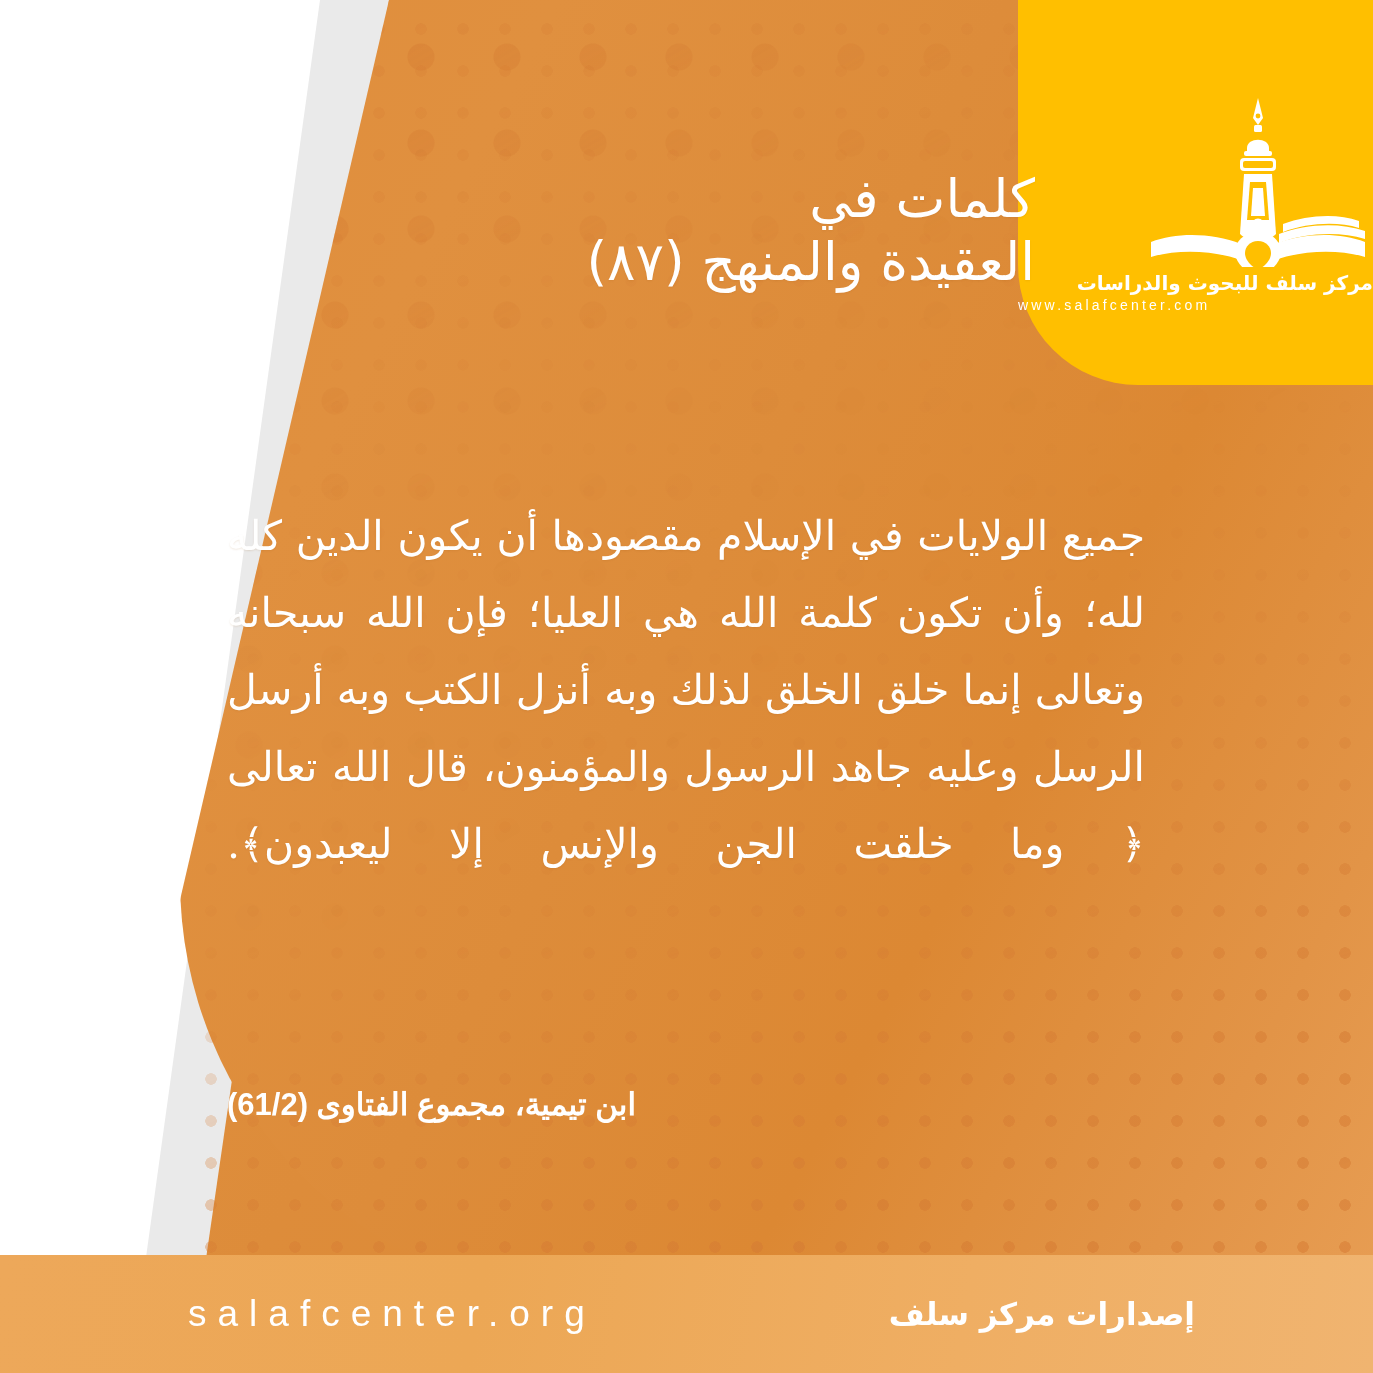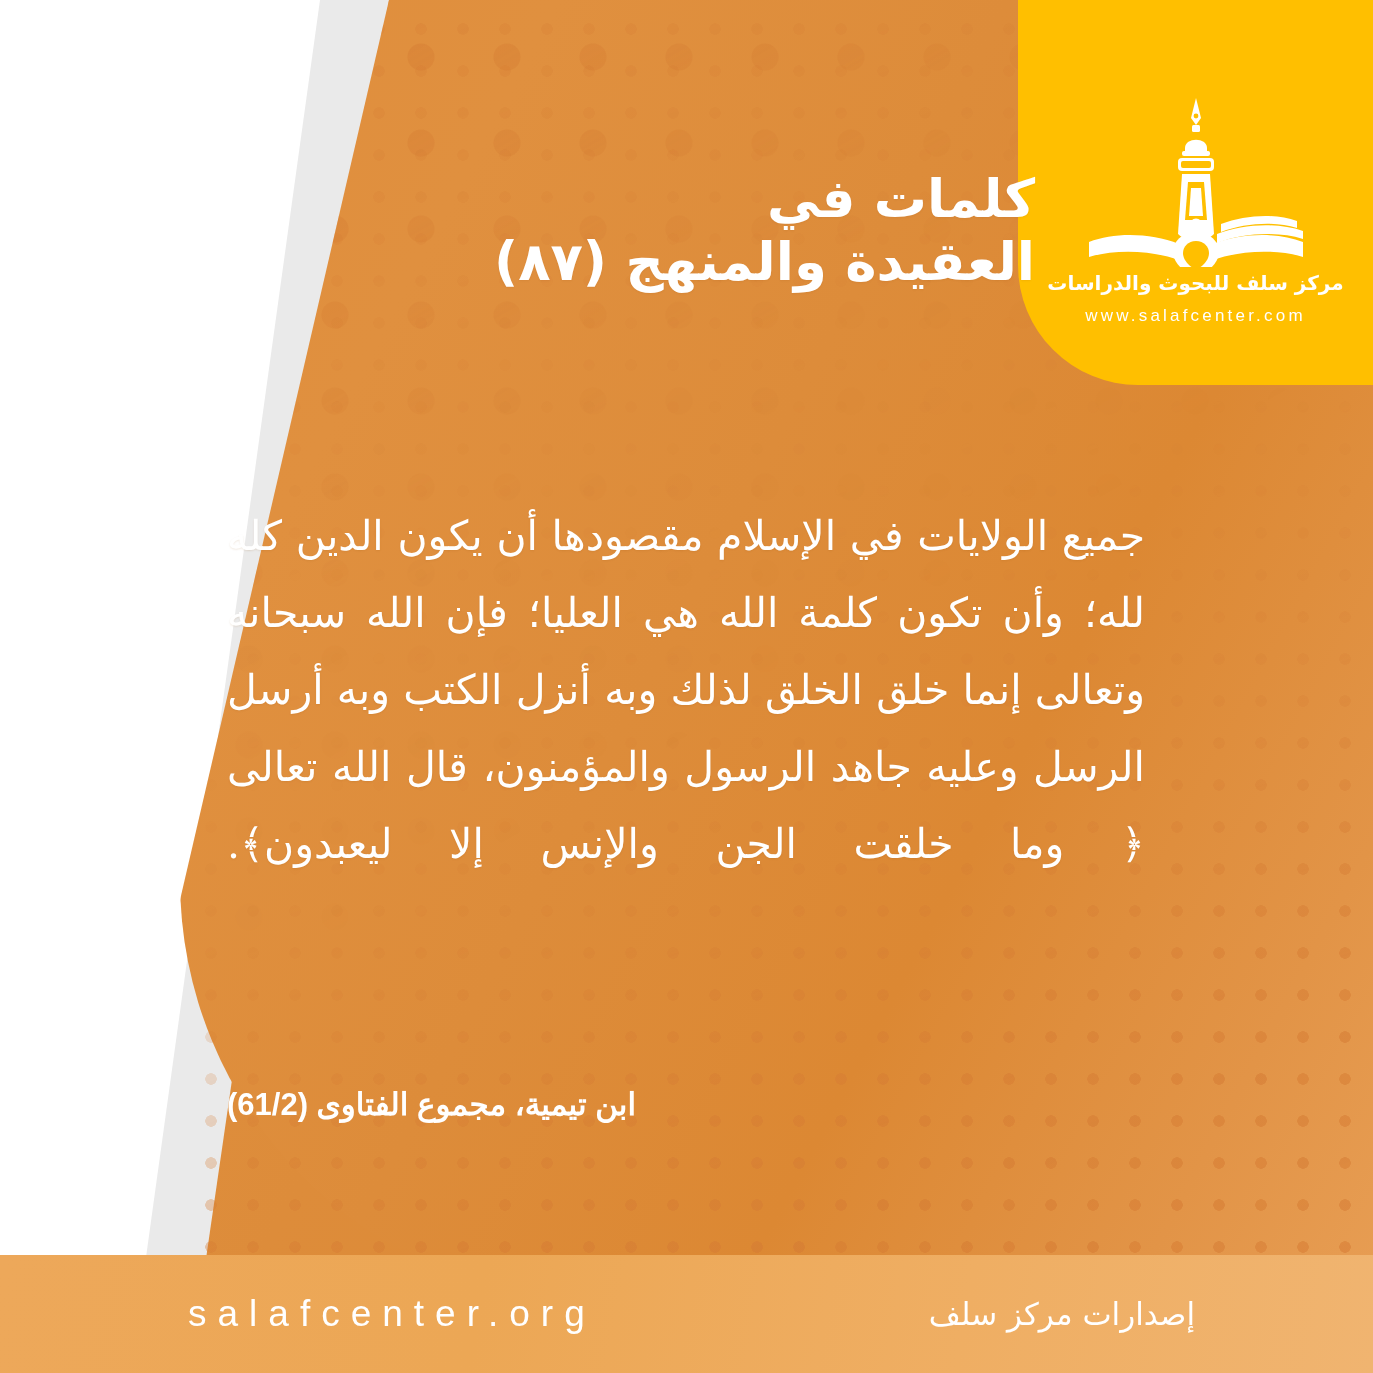--- a/index.html
+++ b/index.html
@@ -98,51 +98,50 @@
     background: #ffbf00;
     border-bottom-left-radius: 120px;
   }
   .badge-logo {
     position: absolute;
     top: 92px;
     left: 0;
     right: 0;
     display: flex;
     flex-direction: column;
-    align-items: center;
   }
   .logo-mark { display: block; }
   .logo-arabic {
     margin-top: 4px;
     color: #ffffff;
     font-size: 20px;
     font-weight: 700;
     letter-spacing: 0.5px;
     direction: rtl;
   }
   .logo-url {
-    margin-top: 11px;
-    color: #ffffff;
-    font-size: 17px;
+    margin-top: 2px;
+    color: #ffffff;
+    font-size: 14px;
     letter-spacing: 3.2px;
     direction: ltr;
     font-family: "Liberation Sans", sans-serif;
   }
 
   
   .title {
     position: absolute;
     top: 168px;
     right: 338px;
     width: 700px;
     text-align: right;
     direction: rtl;
     color: #ffffff;
     font-family: "DejaVu Sans", sans-serif;
-    font-weight: 700;
+    font-weight: 400;
     font-size: 53px;
     line-height: 1.18;
     letter-spacing: -0.5px;
     text-shadow: 0 1px 2px rgba(150,80,20,0.10);
   }
   .title-line { display: block; }
 
   
   .quote {
     position: absolute;
@@ -201,21 +200,21 @@
     direction: ltr;
     font-weight: 400;
   }
   .footer-arabic {
     position: absolute;
     right: 178px;
     color: #ffffff;
     font-family: "DejaVu Sans", sans-serif;
     font-size: 31px;
     direction: rtl;
-    font-weight: 400;
+    font-weight: 700;
   }
 </style>
 </head>
 <body>
 
 <div id="poster">
 
   <div class="grey-wedge"></div>
 
   <div class="orange-panel"></div>

